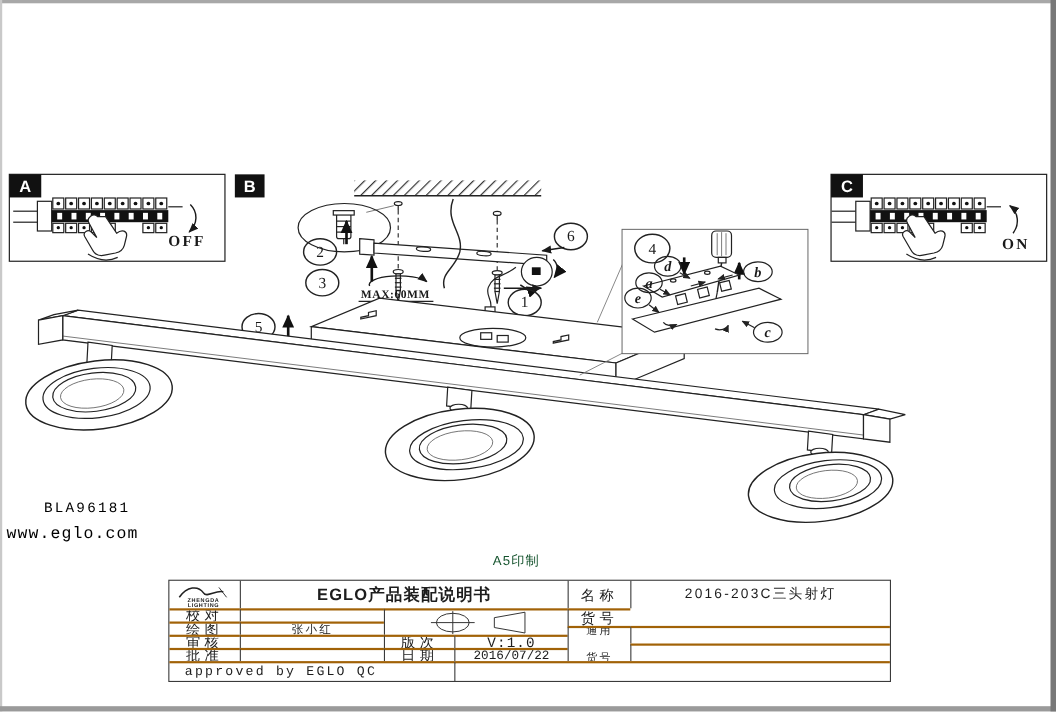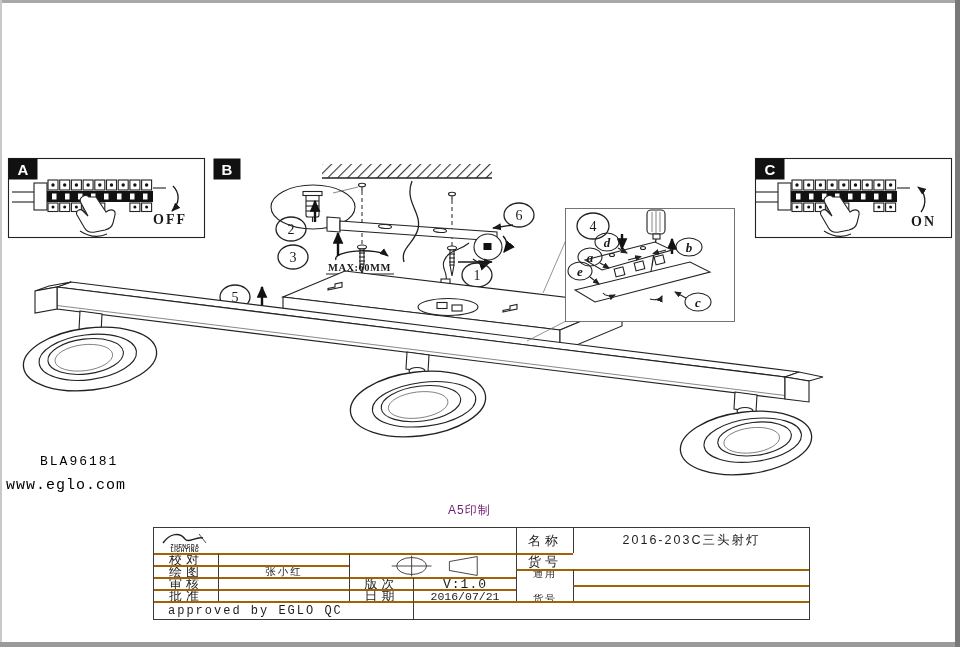--- a/index.html
+++ b/index.html
@@ -31,21 +31,21 @@
   .panel-letter{font:600 15px "Liberation Sans",sans-serif;fill:#fff;text-anchor:middle;}
   .stepnum{font:14px "Liberation Serif",serif;text-anchor:middle;}
   .partletter{font:italic 700 13px "Liberation Serif",serif;text-anchor:middle;}
   .onoff{font:600 14px "Liberation Serif",serif;letter-spacing:2px;}
   .maxnote{font:600 10.5px "Liberation Serif",serif;letter-spacing:.5px;}
   .logo-txt{font:600 5px "Liberation Sans",sans-serif;text-anchor:middle;letter-spacing:.6px;fill:#222;}
 
   
   .abs{position:absolute;}
   .code-text{font-family:"Liberation Mono","DejaVu Sans Mono",monospace;color:#000000;}
-  .print-note{font:12px "Liberation Sans",sans-serif;color:#701a75;letter-spacing:1px;}
+  .print-note{font:12px "Liberation Sans",sans-serif;color:#14532d;letter-spacing:1px;}
 
   
   .tblock{position:absolute;left:153px;top:527px;width:655px;height:91px;
           border:1.4px solid #3a3a3a;box-sizing:content-box;}
   .tb{position:absolute;box-sizing:border-box;display:flex;align-items:center;
       justify-content:center;color:#1d1d1d;overflow:hidden;white-space:nowrap;}
   .bl{border-left:1px solid #3a3a3a;}
   .bt{border-top:2px solid #a16207;}
   .cjk{font-size:13px;letter-spacing:4px;}
   .mono{font-family:"Liberation Mono","DejaVu Sans Mono",monospace;}
@@ -372,20 +372,21 @@
   <div class="tblock">
 
     <div class="tb" style="left:0;top:0;width:64px;height:25px;">
       <svg width="62" height="24" viewBox="0 0 62 24">
         <path d="M8,14 C15,4 25,3 30,10 C33,15 41,7 48,9" stroke="#222" stroke-width="1.4" fill="none"></path>
         <path d="M44,5 l7,9" stroke="#222" stroke-width="0.8" fill="none"></path>
         <text x="30" y="18.5" class="logo-txt">ZHENGDA</text>
         <text x="30" y="23.2" class="logo-txt">LIGHTING</text>
       </svg>
     </div>
+    <div class="tb bl doc-title" style="left:64px;top:0;width:298px;height:25px;">EGLO产品装配说明书</div>
 
     <div class="tb bt cjk" style="left:0;top:25px;width:64px;height:12px;">校对</div>
     <div class="tb bl bt" style="left:64px;top:25px;width:131px;height:12px;"></div>
 
     <div class="tb bl bt" style="left:195px;top:25px;width:167px;height:24px;">
       <svg width="167" height="24" viewBox="0 0 167 24">
         <ellipse cx="62" cy="12" rx="15" ry="8.5" stroke="#333" stroke-width="0.9" fill="none"></ellipse>
         <line x1="42" y1="12" x2="82" y2="12" stroke="#333" stroke-width="0.9"></line>
         <line x1="62" y1="1.5" x2="62" y2="22.5" stroke="#333" stroke-width="0.9"></line>
         <polygon points="100,7.5 100,16.5 128,21.5 128,2.5" stroke="#333" stroke-width="0.9" fill="none"></polygon>
@@ -396,21 +397,21 @@
     <div class="tb bl bt" style="left:64px;top:37px;width:131px;height:12px;font-size:10.5px;letter-spacing:2px;">张小红</div>
 
     <div class="tb bt cjk" style="left:0;top:49px;width:64px;height:12px;">审核</div>
     <div class="tb bl bt" style="left:64px;top:49px;width:131px;height:12px;"></div>
     <div class="tb bl bt cjk" style="left:195px;top:49px;width:64px;height:12px;">版次</div>
     <div class="tb bl bt mono" style="left:259px;top:49px;width:103px;height:12px;font-size:13px;letter-spacing:1px;">V:1.0</div>
 
     <div class="tb bt cjk" style="left:0;top:61px;width:64px;height:12px;">批准</div>
     <div class="tb bl bt" style="left:64px;top:61px;width:131px;height:12px;"></div>
     <div class="tb bl bt cjk" style="left:195px;top:61px;width:64px;height:12px;">日期</div>
-    <div class="tb bl bt mono" style="left:259px;top:61px;width:103px;height:12px;font-size:11.5px;">2016/07/21</div>
+    <div class="tb bl bt mono" style="left:259px;top:61px;width:103px;height:12px;font-size:11.5px;">2016/07/22</div>
 
     <div class="tb bt mono" style="left:0;top:73px;width:259px;height:18px;justify-content:flex-start;padding-left:14px;font-size:12px;letter-spacing:2px;">approved by EGLO QC</div>
     <div class="tb bl bt" style="left:259px;top:73px;width:396px;height:18px;"></div>
 
     <div class="tb bl cjk" style="left:362px;top:0;width:57px;height:25px;">名称</div>
     <div class="tb bl" style="left:419px;top:0;width:236px;height:25px;font-size:12.5px;letter-spacing:2px;">2016-203C三头射灯</div>
 
     <div class="tb bl bt cjk" style="left:362px;top:25px;width:57px;height:16px;">货号</div>
 
     <div class="tb bl bt" style="left:362px;top:41px;width:57px;height:32px;flex-direction:column;line-height:1.35;font-size:10px;letter-spacing:2px;gap:12px;">

